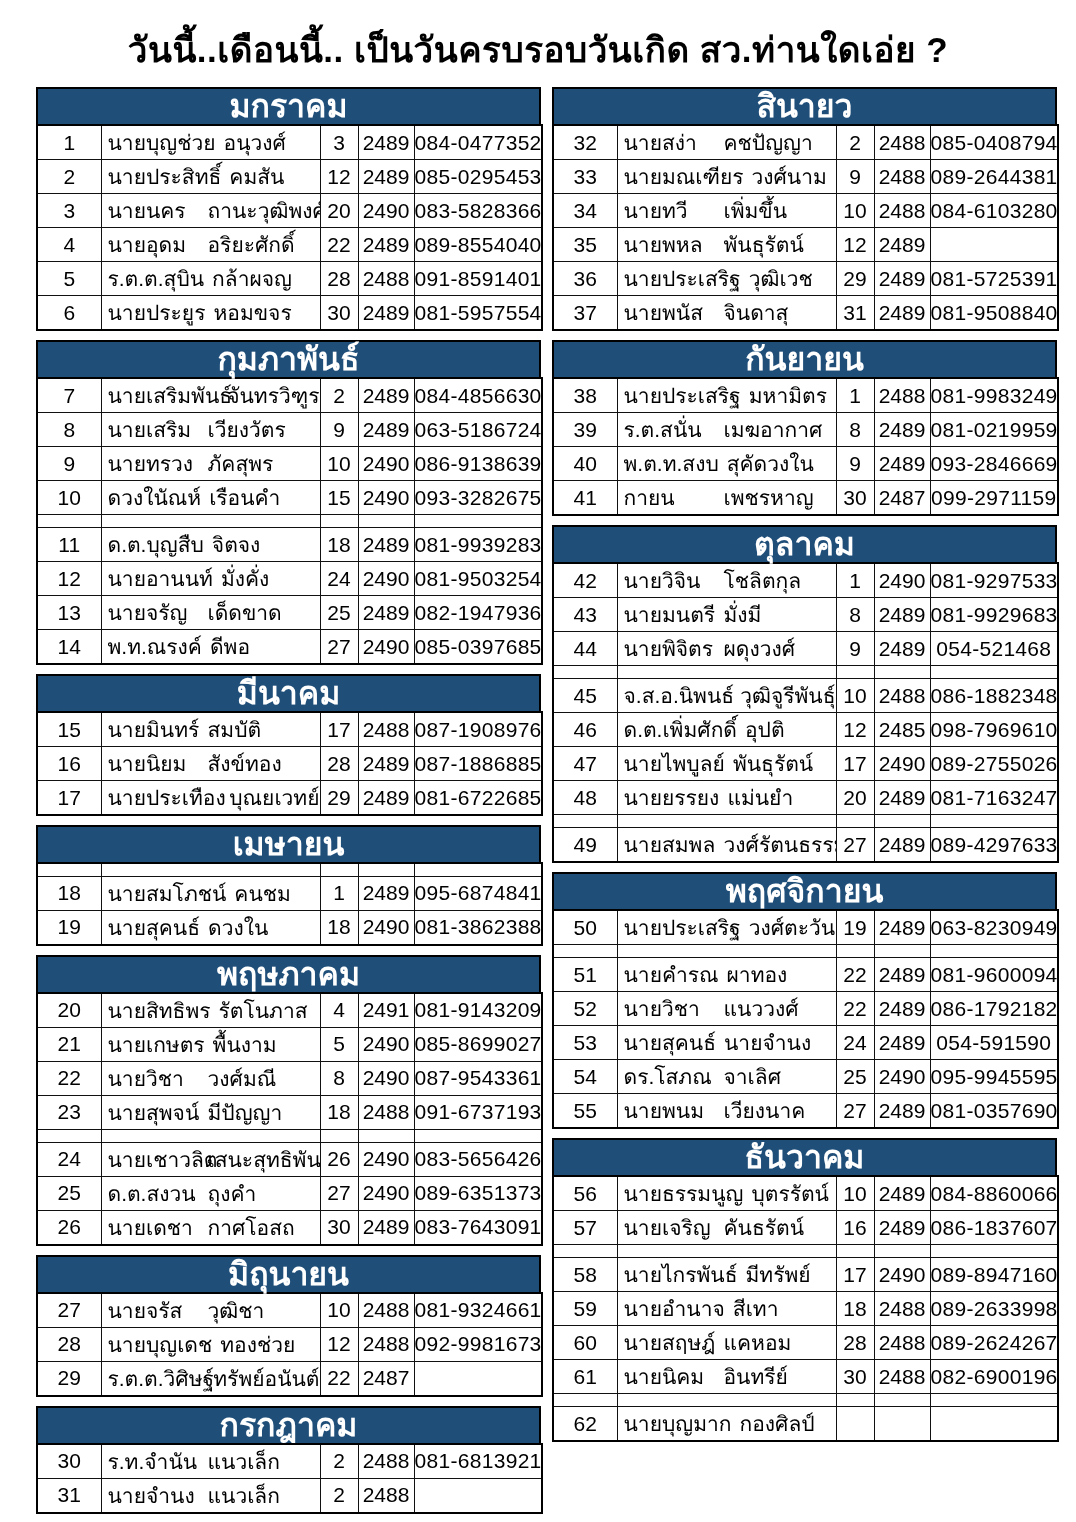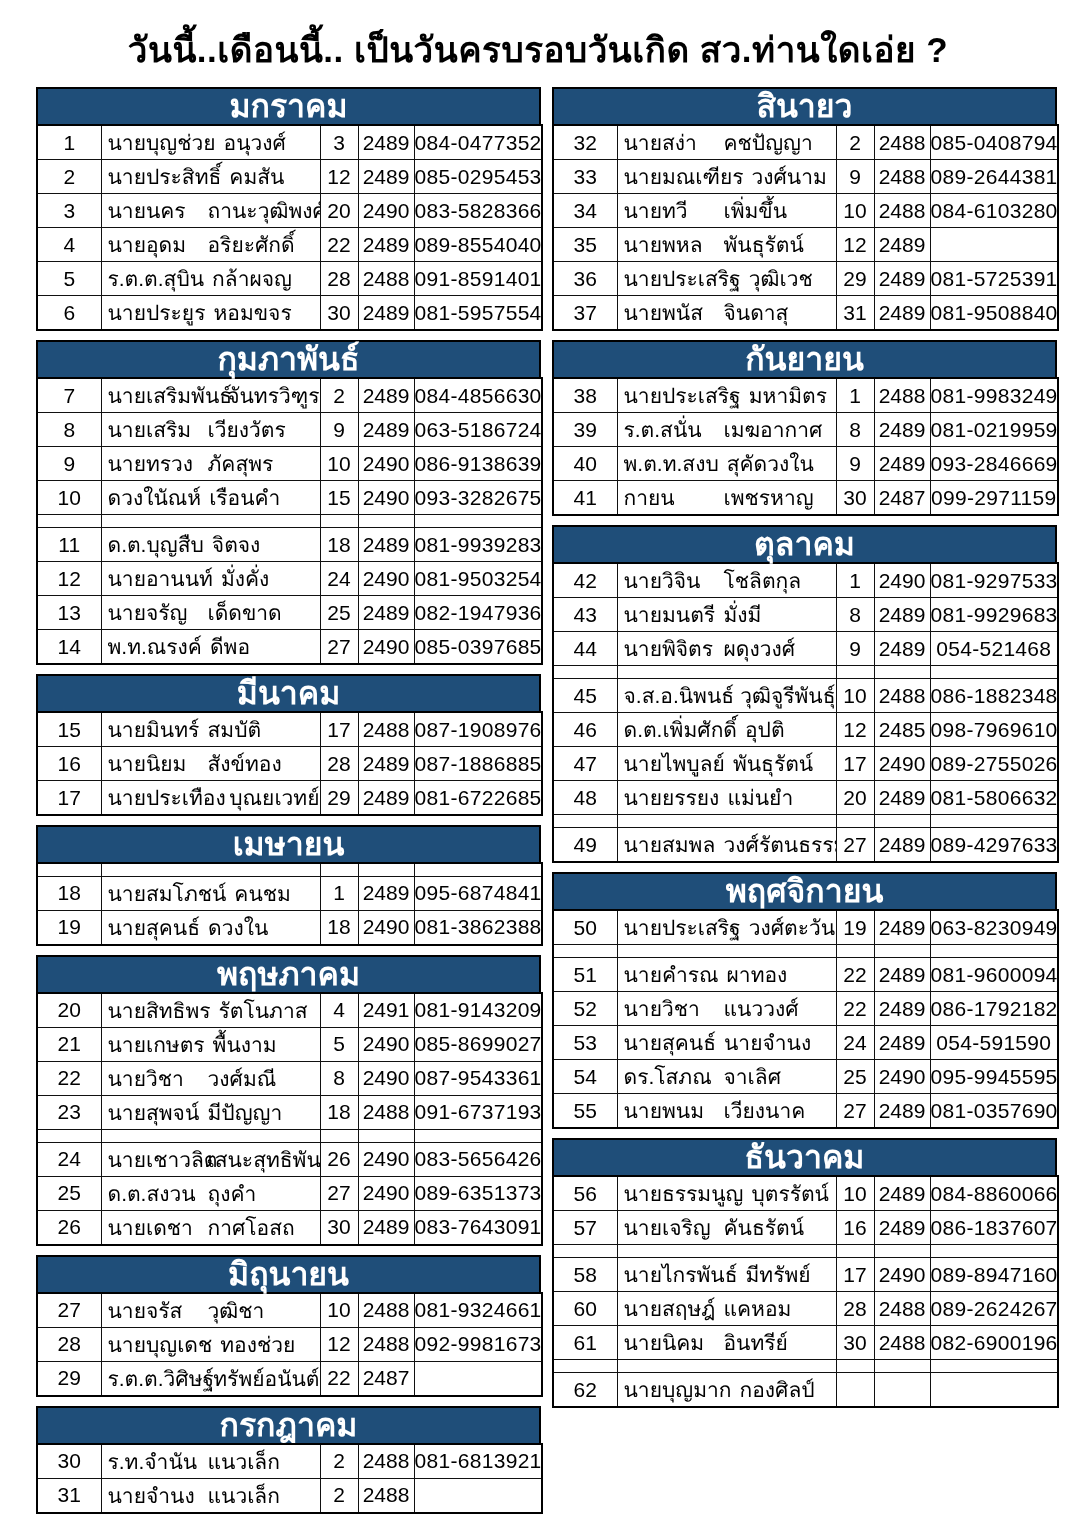--- a/index.html
+++ b/index.html
@@ -807,21 +807,21 @@
               <tr>
                 <td class="c-num">48</td>
                 <td class="c-name">
                   <span class="name-wrap">
                     <span class="fname">นายยรรยง</span>
                     <span class="lname">แม่นยำ</span>
                   </span>
                 </td>
                 <td class="c-day">20</td>
                 <td class="c-year">2489</td>
-                <td class="c-phone">081-5806632</td>
+                <td class="c-phone">081-7163247</td>
               </tr>
               <tr class="spacer">
                 <td class=""></td>
                 <td class=""></td>
                 <td class=""></td>
                 <td class=""></td>
                 <td class=""></td>
               </tr>
               <tr>
                 <td class="c-num">49</td>
@@ -977,20 +977,32 @@
                 <td class="c-num">58</td>
                 <td class="c-name">
                   <span class="name-wrap">
                     <span class="fname">นายไกรพันธ์</span>
                     <span class="lname">มีทรัพย์</span>
                   </span>
                 </td>
                 <td class="c-day">17</td>
                 <td class="c-year">2490</td>
                 <td class="c-phone">089-8947160</td>
+              </tr>
+              <tr>
+                <td class="c-num">59</td>
+                <td class="c-name">
+                  <span class="name-wrap">
+                    <span class="fname">นายอำนาจ</span>
+                    <span class="lname">สีเทา</span>
+                  </span>
+                </td>
+                <td class="c-day">18</td>
+                <td class="c-year">2488</td>
+                <td class="c-phone">089-2633998</td>
               </tr>
               <tr>
                 <td class="c-num">60</td>
                 <td class="c-name">
                   <span class="name-wrap">
                     <span class="fname">นายสฤษฎ์</span>
                     <span class="lname">แคหอม</span>
                   </span>
                 </td>
                 <td class="c-day">28</td>

